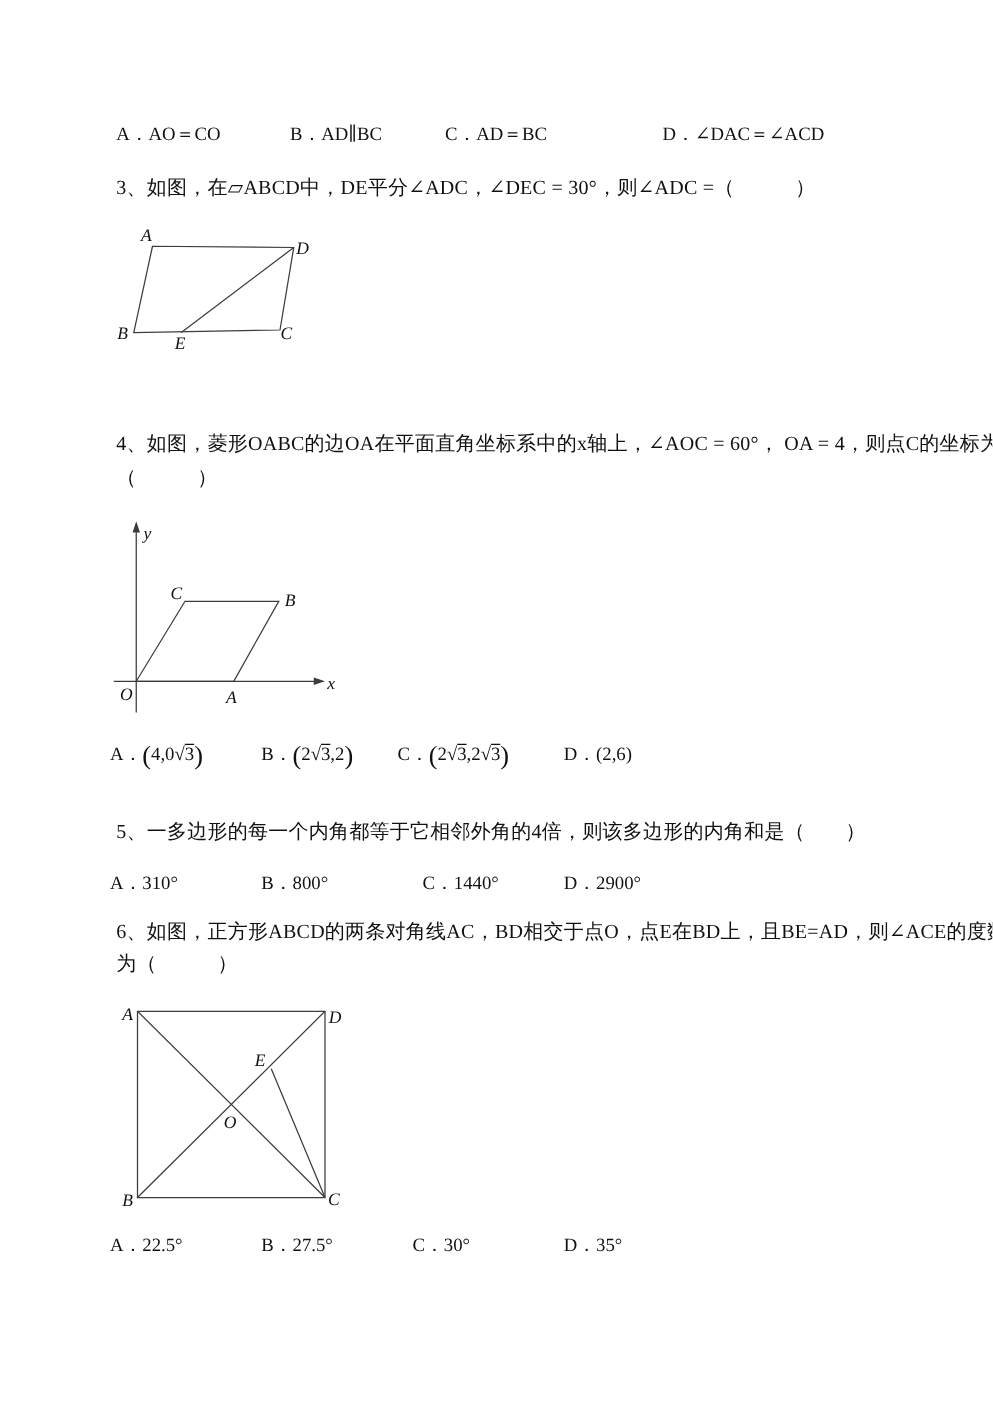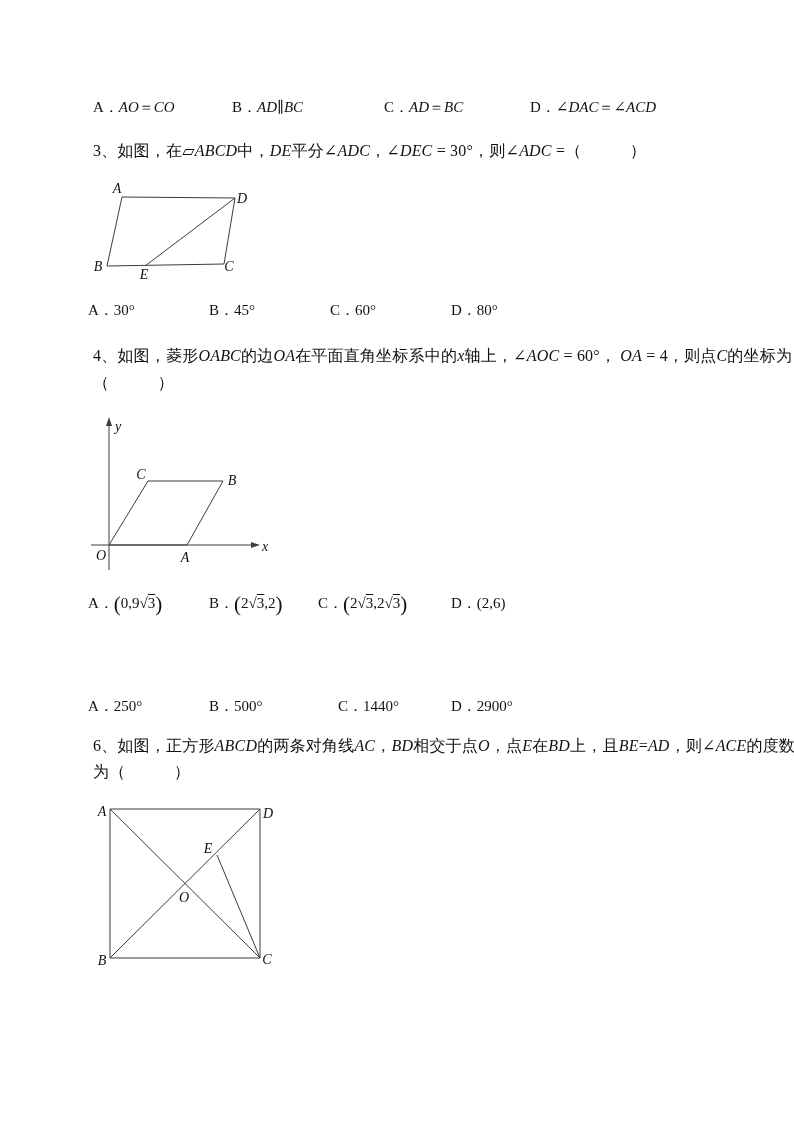--- a/index.html
+++ b/index.html
@@ -9,103 +9,104 @@
     background:#ffffff;
     color:#111;
     font-family:"Liberation Serif","DejaVu Serif",serif;
     overflow:hidden;
   }
   .line{position:absolute;white-space:nowrap;}
   .stem{font-size:16px;line-height:20px;letter-spacing:0.2px;}
   .opts-row{position:absolute;left:0;top:0;width:794px;height:22px;}
   .opt{position:absolute;top:0;font-size:15px;white-space:nowrap;}
   .opt-label{font-family:"Liberation Serif","DejaVu Serif",serif;}
-  .seg-m{font-style:italic;margin-top:19px;}
+  .seg-m{margin-top:19px;}
   .seg-t{font-style:normal;}
   .seg-p{font-size:21px;vertical-align:-3px;line-height:15px;}
   .seg-r{font-style:normal;}
   .seg-rad{text-decoration:overline;}
   svg{position:absolute;overflow:visible;}
   .fig-label{font-family:"Liberation Serif","DejaVu Serif",serif;font-style:italic;font-size:14px;fill:#111;}
   .fig-stroke{stroke:#3c3c3c;stroke-width:1;fill:none;}
   .fig-fill{fill:#3c3c3c;stroke:none;}
 </style>
 </head>
 <body>
 
 <div class="page">
 
   <div class="opts-row" style="top:98px">
     <span class="opt" style="left:93px"><span class="opt-label">A．</span><span class="opt-value"><span class="seg-m">AO</span><span class="seg-t">＝</span><span class="seg-m">CO</span></span></span>
     <span class="opt" style="left:232px"><span class="opt-label">B．</span><span class="opt-value"><span class="seg-m">AD</span><span class="seg-t">∥</span><span class="seg-m">BC</span></span></span>
-    <span class="opt" style="left:384px"><span class="opt-label">C．</span><span class="opt-value"><span class="seg-m">AD</span><span class="seg-t">＝</span><span class="seg-m">BC</span></span></span>
+    <span class="opt" style="left:356px"><span class="opt-label">C．</span><span class="opt-value"><span class="seg-m">AD</span><span class="seg-t">＝</span><span class="seg-m">BC</span></span></span>
     <span class="opt" style="left:530px"><span class="opt-label">D．</span><span class="opt-value"><span class="seg-t">∠</span><span class="seg-m">DAC</span><span class="seg-t">＝∠</span><span class="seg-m">ACD</span></span></span>
   </div>
 
   <div class="line stem" style="left:93px;top:141px"><span class="seg-t">3、如图，在▱</span><span class="seg-m">ABCD</span><span class="seg-t">中，</span><span class="seg-m">DE</span><span class="seg-t">平分∠</span><span class="seg-m">ADC</span><span class="seg-t">，∠</span><span class="seg-m">DEC</span><span class="seg-t"> = 30°，则∠</span><span class="seg-m">ADC</span><span class="seg-t"> =（　　　）</span></div>
 
   <svg style="left:88px;top:183px" width="175" height="100" viewBox="0 0 175 100">
     <polygon class="fig-stroke" points="34,14 147,15 136,81 19,83"></polygon>
     <line class="fig-stroke" x1="57" y1="83" x2="147" y2="15"></line>
     <text class="fig-label" x="29" y="10" text-anchor="middle">A</text>
     <text class="fig-label" x="154" y="20" text-anchor="middle">D</text>
     <text class="fig-label" x="10" y="88" text-anchor="middle">B</text>
     <text class="fig-label" x="141" y="88" text-anchor="middle">C</text>
     <text class="fig-label" x="56" y="96" text-anchor="middle">E</text>
   </svg>
 
-  <div class="opts-row" style="top:301px">
-    <span class="opt" style="left:88px"><span class="opt-label">A．</span><span class="opt-value"><span class="seg-t">30°</span></span></span>
-    <span class="opt" style="left:209px"><span class="opt-label">B．</span><span class="opt-value"><span class="seg-t">45°</span></span></span>
-    <span class="opt" style="left:330px"><span class="opt-label">C．</span><span class="opt-value"><span class="seg-t">60°</span></span></span>
-    <span class="opt" style="left:451px"><span class="opt-label">D．</span><span class="opt-value"><span class="seg-t">80°</span></span></span>
-  </div>
 
   <div class="line stem" style="left:93px;top:346px"><span class="seg-t">4、如图，菱形</span><span class="seg-m">OABC</span><span class="seg-t">的边</span><span class="seg-m">OA</span><span class="seg-t">在平面直角坐标系中的</span><span class="seg-m">x</span><span class="seg-t">轴上，∠</span><span class="seg-m">AOC</span><span class="seg-t"> = 60°， </span><span class="seg-m">OA</span><span class="seg-t"> = 4，则点</span><span class="seg-m">C</span><span class="seg-t">的坐标为</span></div>
   <div class="line stem" style="left:93px;top:373px"><span class="seg-t">（　　　）</span></div>
 
   <svg style="left:85px;top:413px" width="195" height="165" viewBox="0 0 195 165">
     <line class="fig-stroke" x1="24" y1="10" x2="24" y2="157"></line>
     <polygon class="fig-fill" points="24,4 21,13 27,13"></polygon>
     <line class="fig-stroke" x1="6" y1="132" x2="170" y2="132"></line>
     <polygon class="fig-fill" points="175,132 166,129 166,135"></polygon>
     <polygon class="fig-stroke" points="24,132 102,132 138,68 63,68"></polygon>
     <text class="fig-label" x="33" y="18" text-anchor="middle">y</text>
     <text class="fig-label" x="180" y="138" text-anchor="middle">x</text>
     <text class="fig-label" x="16" y="147" text-anchor="middle">O</text>
     <text class="fig-label" x="100" y="149" text-anchor="middle">A</text>
     <text class="fig-label" x="147" y="72" text-anchor="middle">B</text>
     <text class="fig-label" x="56" y="66" text-anchor="middle">C</text>
   </svg>
 
   <div class="opts-row" style="top:594px">
-    <span class="opt" style="left:88px"><span class="opt-label">A．</span><span class="opt-value"><span class="seg-p">(</span><span class="seg-t">0,9</span><span class="seg-r">√<span class="seg-rad">3</span></span><span class="seg-p">)</span></span></span>
+    <span class="opt" style="left:88px"><span class="opt-label">A．</span><span class="opt-value"><span class="seg-p">(</span><span class="seg-t">4,0</span><span class="seg-r">√<span class="seg-rad">3</span></span><span class="seg-p">)</span></span></span>
     <span class="opt" style="left:209px"><span class="opt-label">B．</span><span class="opt-value"><span class="seg-p">(</span><span class="seg-t">2</span><span class="seg-r">√<span class="seg-rad">3</span></span><span class="seg-t">,2</span><span class="seg-p">)</span></span></span>
     <span class="opt" style="left:318px"><span class="opt-label">C．</span><span class="opt-value"><span class="seg-p">(</span><span class="seg-t">2</span><span class="seg-r">√<span class="seg-rad">3</span></span><span class="seg-t">,2</span><span class="seg-r">√<span class="seg-rad">3</span></span><span class="seg-p">)</span></span></span>
     <span class="opt" style="left:451px"><span class="opt-label">D．</span><span class="opt-value"><span class="seg-t">(2,6)</span></span></span>
   </div>
 
+  <div class="line stem" style="left:93px;top:656px"><span class="seg-t">5、一多边形的每一个内角都等于它相邻外角的4倍，则该多边形的内角和是（　　）</span></div>
 
   <div class="opts-row" style="top:697px">
-    <span class="opt" style="left:88px"><span class="opt-label">A．</span><span class="opt-value"><span class="seg-t">250°</span></span></span>
-    <span class="opt" style="left:209px"><span class="opt-label">B．</span><span class="opt-value"><span class="seg-t">500°</span></span></span>
+    <span class="opt" style="left:88px"><span class="opt-label">A．</span><span class="opt-value"><span class="seg-t">310°</span></span></span>
+    <span class="opt" style="left:209px"><span class="opt-label">B．</span><span class="opt-value"><span class="seg-t">800°</span></span></span>
     <span class="opt" style="left:338px"><span class="opt-label">C．</span><span class="opt-value"><span class="seg-t">1440°</span></span></span>
     <span class="opt" style="left:451px"><span class="opt-label">D．</span><span class="opt-value"><span class="seg-t">2900°</span></span></span>
   </div>
 
   <div class="line stem" style="left:93px;top:736px"><span class="seg-t">6、如图，正方形</span><span class="seg-m">ABCD</span><span class="seg-t">的两条对角线</span><span class="seg-m">AC</span><span class="seg-t">，</span><span class="seg-m">BD</span><span class="seg-t">相交于点</span><span class="seg-m">O</span><span class="seg-t">，点</span><span class="seg-m">E</span><span class="seg-t">在</span><span class="seg-m">BD</span><span class="seg-t">上，且</span><span class="seg-m">BE</span><span class="seg-t">=</span><span class="seg-m">AD</span><span class="seg-t">，则∠</span><span class="seg-m">ACE</span><span class="seg-t">的度数</span></div>
   <div class="line stem" style="left:93px;top:762px"><span class="seg-t">为（　　　）</span></div>
 
   <svg style="left:95px;top:800px" width="190" height="178" viewBox="0 0 190 178">
     <polygon class="fig-stroke" points="15,9 165,9 165,158 15,158"></polygon>
     <line class="fig-stroke" x1="15" y1="9" x2="165" y2="158"></line>
     <line class="fig-stroke" x1="15" y1="158" x2="165" y2="9"></line>
     <line class="fig-stroke" x1="122" y1="55" x2="165" y2="158"></line>
     <text class="fig-label" x="7" y="16" text-anchor="middle">A</text>
     <text class="fig-label" x="173" y="18" text-anchor="middle">D</text>
     <text class="fig-label" x="7" y="165" text-anchor="middle">B</text>
     <text class="fig-label" x="172" y="164" text-anchor="middle">C</text>
     <text class="fig-label" x="89" y="102" text-anchor="middle">O</text>
     <text class="fig-label" x="113" y="53" text-anchor="middle">E</text>
   </svg>
 
+  <div class="opts-row" style="top:987px">
+    <span class="opt" style="left:88px"><span class="opt-label">A．</span><span class="opt-value"><span class="seg-t">22.5°</span></span></span>
+    <span class="opt" style="left:209px"><span class="opt-label">B．</span><span class="opt-value"><span class="seg-t">27.5°</span></span></span>
+    <span class="opt" style="left:330px"><span class="opt-label">C．</span><span class="opt-value"><span class="seg-t">30°</span></span></span>
+    <span class="opt" style="left:451px"><span class="opt-label">D．</span><span class="opt-value"><span class="seg-t">35°</span></span></span>
+  </div>
 
 </div>
 
 </body></html>

